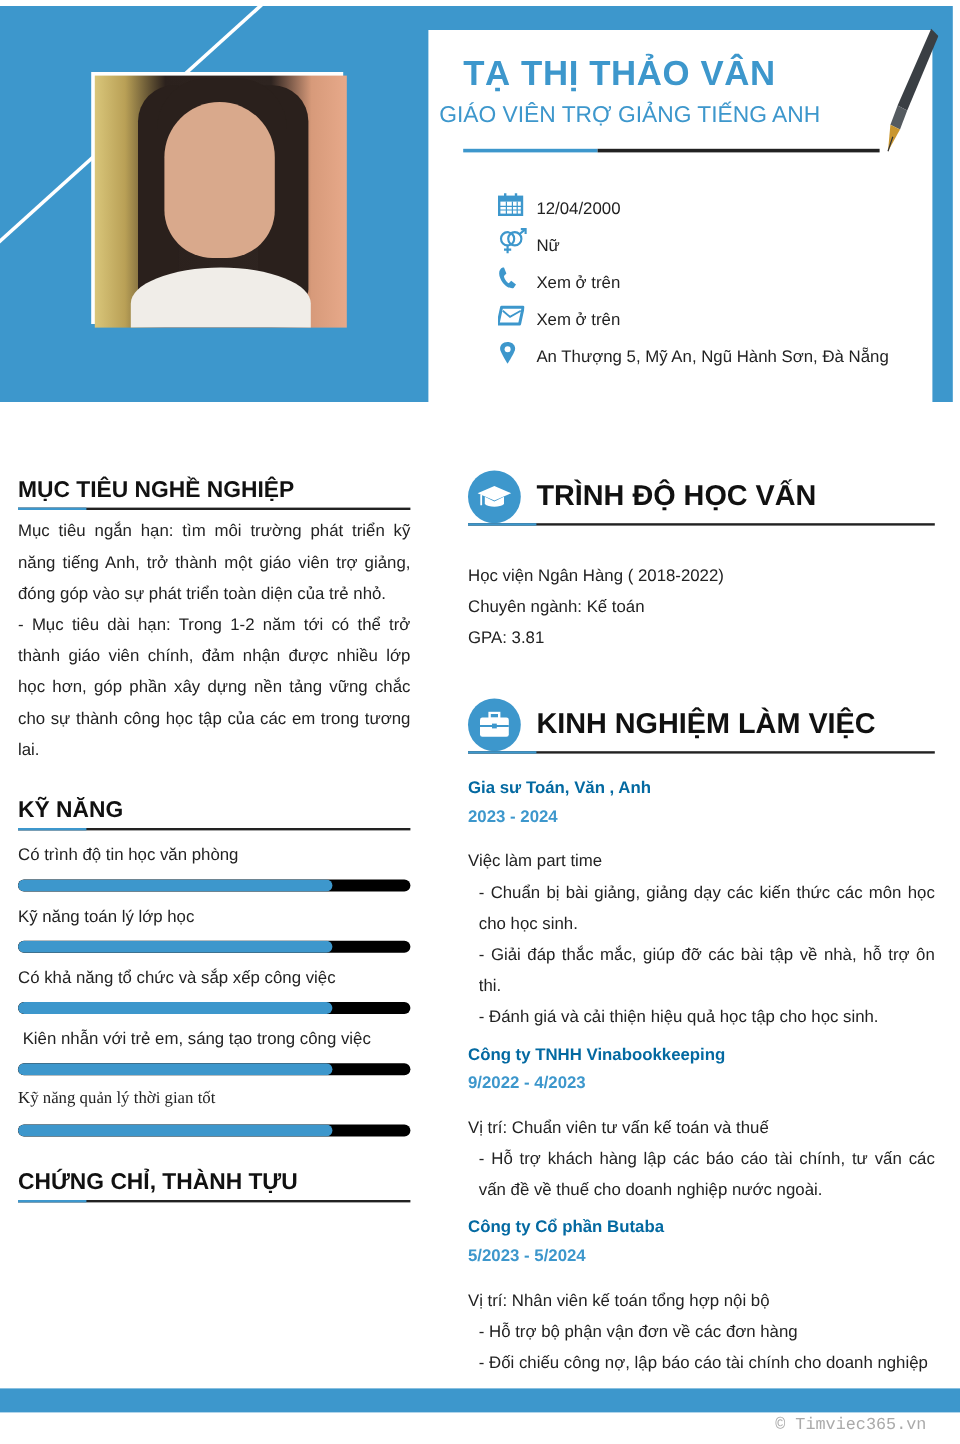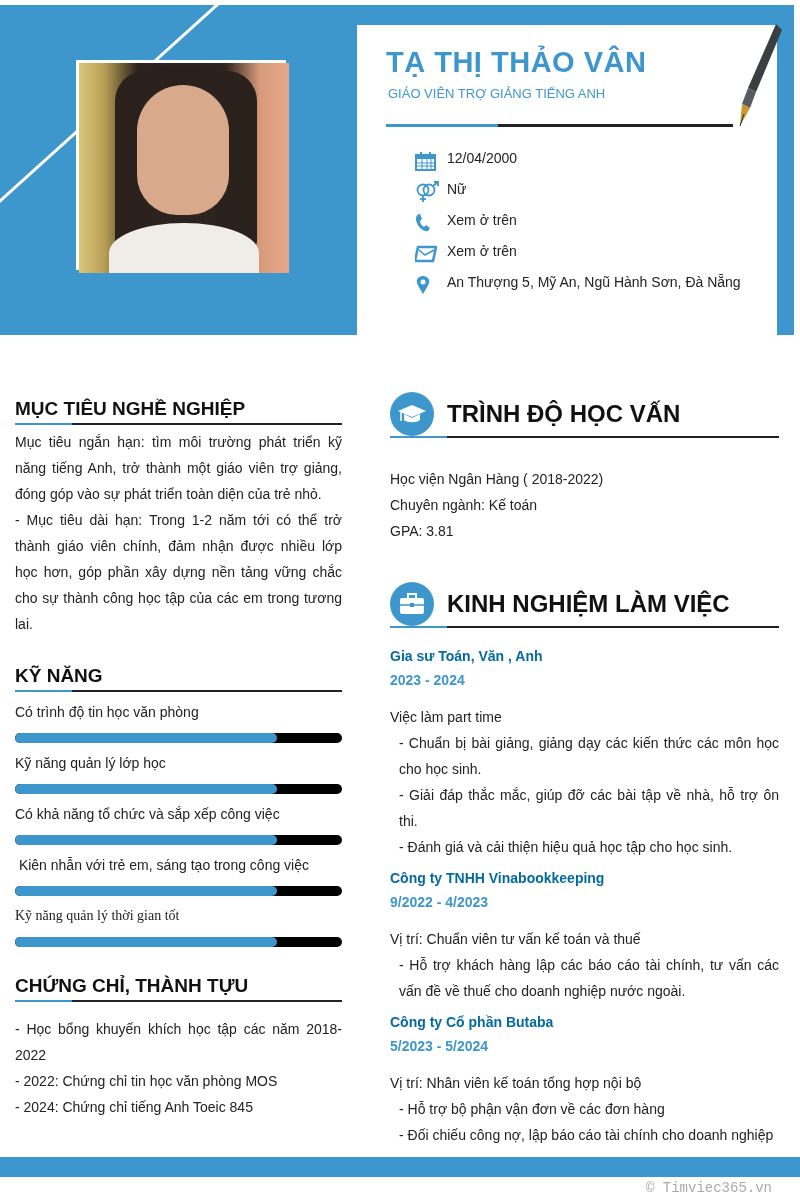--- a/index.html
+++ b/index.html
@@ -13,27 +13,27 @@
   .photo { position: absolute; left: 79px; top: 63px; width: 210px; height: 210px; overflow: hidden;
            background: linear-gradient(90deg, #d9c67a 0%, #b9a056 12%, #2b211d 28%, #2e2420 70%, #d79a7a 86%, #e7a98a 100%); }
   .photo .face { position: absolute; left: 58px; top: 22px; width: 92px; height: 130px; border-radius: 46px 46px 40px 40px; background: #d9a98c; }
   .photo .shirt { position: absolute; left: 30px; top: 160px; width: 150px; height: 60px; border-radius: 50% 50% 0 0; background: #f0ede8; }
   .photo .hair-l { position: absolute; left: 36px; top: 8px; width: 34px; height: 180px; background: #2a201c; border-radius: 30px 0 10px 10px; }
   .photo .hair-r { position: absolute; left: 136px; top: 8px; width: 42px; height: 180px; background: #2a201c; border-radius: 0 30px 10px 10px; }
   .photo .hair-top { position: absolute; left: 52px; top: 2px; width: 108px; height: 42px; background: #2a201c; border-radius: 54px 54px 0 0; }
 
   .info-card { position: absolute; left: 357px; top: 25px; width: 420px; height: 310px; background: #ffffff; }
   .name { position: absolute; left: 386px; top: 46px; font-size: 29px; font-weight: bold; color: #3d97cc; letter-spacing: 0.5px; text-align: right; }
-  .job-title { position: absolute; left: 388px; top: 86px; font-size: 13px; color: #3d97cc; }
+  .job-title { position: absolute; left: 366px; top: 86px; font-size: 19px; color: #3d97cc; }
   .title-rule-blue { position: absolute; left: 386px; top: 124px; width: 112px; height: 3px; background: #3d97cc; }
   .title-rule-dark { position: absolute; left: 498px; top: 124px; width: 235px; height: 3px; background: #222; }
   .pen { position: absolute; left: 726px; top: 22px; width: 56px; height: 110px; }
 
   .contact { position: absolute; left: 386px; top: 150px; }
-  .contact-row { display: flex; align-items: flex-start; height: 31px; font-size: 14px; color: #222; padding-left: 29px; }
+  .contact-row { display: flex; align-items: flex-end; height: 31px; font-size: 14px; color: #222; padding-left: 29px; }
   .contact-row .ic { width: 32px; height: 22px; display: flex; align-items: center; }
   .contact-row svg { display: block; }
 
   
   .col-left { position: absolute; left: 15px; top: 398px; width: 327px; }
   .col-right { position: absolute; left: 390px; top: 392px; width: 389px; }
 
   .sec-title { font-size: 19px; font-weight: bold; color: #111; padding-bottom: 3px; position: relative; }
   .sec-rule { position: relative; height: 2px; background: #222; }
   .sec-rule::before { content: ""; position: absolute; left: 0; top: 0; width: 57px; height: 2px; background: #3d97cc; }
@@ -157,21 +157,21 @@
   <div style="margin-top:28px;">
     <div class="sec-title">KỸ NĂNG</div>
     <div class="sec-rule"></div>
     <div>
       <div class="skill-label" style="white-space:pre;">Có trình độ tin học văn phòng</div>
       <div class="skill-bar">
           <div class="skill-fill" style="width:80%"></div>
         </div>
     </div>
     <div>
-      <div class="skill-label" style="white-space:pre;">Kỹ năng quản lý lớp học</div>
+      <div class="skill-label" style="white-space:pre;">Kỹ năng toán lý lớp học</div>
       <div class="skill-bar">
           <div class="skill-fill" style="width:80%"></div>
         </div>
     </div>
     <div>
       <div class="skill-label" style="white-space:pre;">Có khả năng tổ chức và sắp xếp công việc</div>
       <div class="skill-bar">
           <div class="skill-fill" style="width:80%"></div>
         </div>
     </div>
@@ -185,25 +185,20 @@
       <div class="skill-label" style="white-space:pre;font-family:Liberation Serif, serif;">Kỹ năng quản lý thời gian tốt</div>
       <div class="skill-bar">
           <div class="skill-fill" style="width:80%"></div>
         </div>
     </div>
   </div>
 
   <div style="margin-top:28px;">
     <div class="sec-title">CHỨNG CHỈ, THÀNH TỰU</div>
     <div class="sec-rule"></div>
-    <div style="margin-top:14px;">
-      <div class="para">- Học bổng khuyến khích học tập các năm 2018-2022</div>
-      <div class="para">- 2022: Chứng chỉ tin học văn phòng MOS</div>
-      <div class="para">- 2024: Chứng chỉ tiếng Anh Toeic 845</div>
-    </div>
   </div>
 </div>
 
 <div class="col-right">
   <div>
     <div class="rsec-head">
       <div class="rsec-icon">
         <svg width="30" height="22" viewBox="0 0 30 22">
             <polygon points="15,2 29,8 15,14 1,8" fill="#fff"></polygon>
             <path d="M7 11 L7 17 C10 20 20 20 23 17 L23 11 L15 15 Z" fill="#fff"></path>

